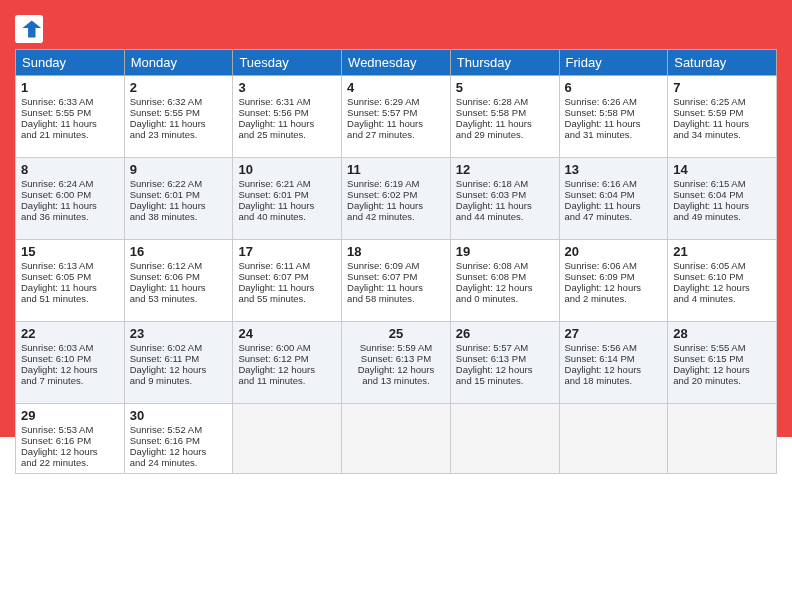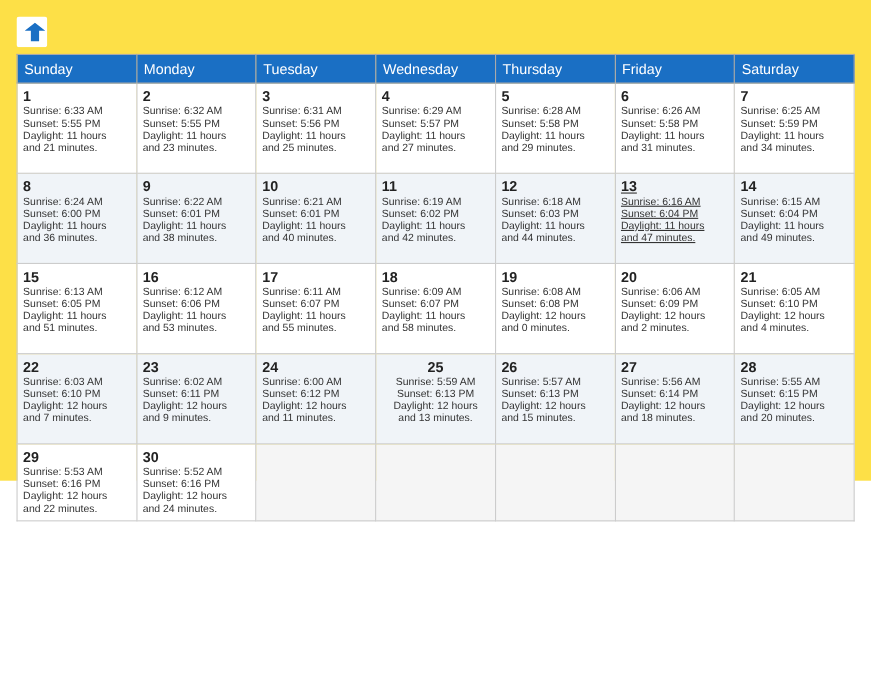--- a/index.html
+++ b/index.html
@@ -6,21 +6,21 @@
     body {
       font-family: Arial, sans-serif;
       background: #fff;
       width: 792px;
       height: 612px;
       overflow: hidden;
     }
     .page {
       width: 792px;
       height: 437px;
-      background: #fde047;
+      background: #ef4444;
       padding: 10px 15px;
     }
     .header-area {
       display: flex;
       align-items: flex-start;
       justify-content: space-between;
       margin-bottom: 6px;
     }
     .logo {
       display: flex;
@@ -137,21 +137,21 @@
           <td><span class="day-num">5</span><span>Sunrise: 6:28 AM</span><br><span>Sunset: 5:58 PM</span><br><span>Daylight: 11 hours</span><br><span>and 29 minutes.</span></td>
           <td><span class="day-num">6</span><span>Sunrise: 6:26 AM</span><br><span>Sunset: 5:58 PM</span><br><span>Daylight: 11 hours</span><br><span>and 31 minutes.</span></td>
           <td><span class="day-num">7</span><span>Sunrise: 6:25 AM</span><br><span>Sunset: 5:59 PM</span><br><span>Daylight: 11 hours</span><br><span>and 34 minutes.</span></td>
         </tr>
         <tr>
           <td style="background: rgb(240, 244, 248);"><span class="day-num">8</span><span>Sunrise: 6:24 AM</span><br><span>Sunset: 6:00 PM</span><br><span>Daylight: 11 hours</span><br><span>and 36 minutes.</span></td>
           <td style="background: rgb(240, 244, 248);"><span class="day-num">9</span><span>Sunrise: 6:22 AM</span><br><span>Sunset: 6:01 PM</span><br><span>Daylight: 11 hours</span><br><span>and 38 minutes.</span></td>
           <td style="background: rgb(240, 244, 248); margin-left: 20px;"><span class="day-num">10</span><span>Sunrise: 6:21 AM</span><br><span>Sunset: 6:01 PM</span><br><span>Daylight: 11 hours</span><br><span>and 40 minutes.</span></td>
           <td style="background: rgb(240, 244, 248);"><span class="day-num">11</span><span>Sunrise: 6:19 AM</span><br><span>Sunset: 6:02 PM</span><br><span>Daylight: 11 hours</span><br><span>and 42 minutes.</span></td>
           <td style="background: rgb(240, 244, 248);"><span class="day-num">12</span><span>Sunrise: 6:18 AM</span><br><span>Sunset: 6:03 PM</span><br><span>Daylight: 11 hours</span><br><span>and 44 minutes.</span></td>
-          <td style="background: rgb(240, 244, 248); text-decoration: underline;"><span class="day-num">13</span><span>Sunrise: 6:16 AM</span><br><span>Sunset: 6:04 PM</span><br><span>Daylight: 11 hours</span><br><span>and 47 minutes.</span></td>
+          <td style="background: rgb(240, 244, 248);"><span class="day-num">13</span><span>Sunrise: 6:16 AM</span><br><span>Sunset: 6:04 PM</span><br><span>Daylight: 11 hours</span><br><span>and 47 minutes.</span></td>
           <td style="background: rgb(240, 244, 248);"><span class="day-num">14</span><span>Sunrise: 6:15 AM</span><br><span>Sunset: 6:04 PM</span><br><span>Daylight: 11 hours</span><br><span>and 49 minutes.</span></td>
         </tr>
         <tr>
           <td><span class="day-num">15</span><span>Sunrise: 6:13 AM</span><br><span>Sunset: 6:05 PM</span><br><span>Daylight: 11 hours</span><br><span>and 51 minutes.</span></td>
           <td><span class="day-num">16</span><span>Sunrise: 6:12 AM</span><br><span>Sunset: 6:06 PM</span><br><span>Daylight: 11 hours</span><br><span>and 53 minutes.</span></td>
           <td><span class="day-num">17</span><span>Sunrise: 6:11 AM</span><br><span>Sunset: 6:07 PM</span><br><span>Daylight: 11 hours</span><br><span>and 55 minutes.</span></td>
           <td><span class="day-num">18</span><span>Sunrise: 6:09 AM</span><br><span>Sunset: 6:07 PM</span><br><span>Daylight: 11 hours</span><br><span>and 58 minutes.</span></td>
           <td><span class="day-num">19</span><span>Sunrise: 6:08 AM</span><br><span>Sunset: 6:08 PM</span><br><span>Daylight: 12 hours</span><br><span>and 0 minutes.</span></td>
           <td><span class="day-num">20</span><span>Sunrise: 6:06 AM</span><br><span>Sunset: 6:09 PM</span><br><span>Daylight: 12 hours</span><br><span>and 2 minutes.</span></td>
           <td><span class="day-num">21</span><span>Sunrise: 6:05 AM</span><br><span>Sunset: 6:10 PM</span><br><span>Daylight: 12 hours</span><br><span>and 4 minutes.</span></td>

